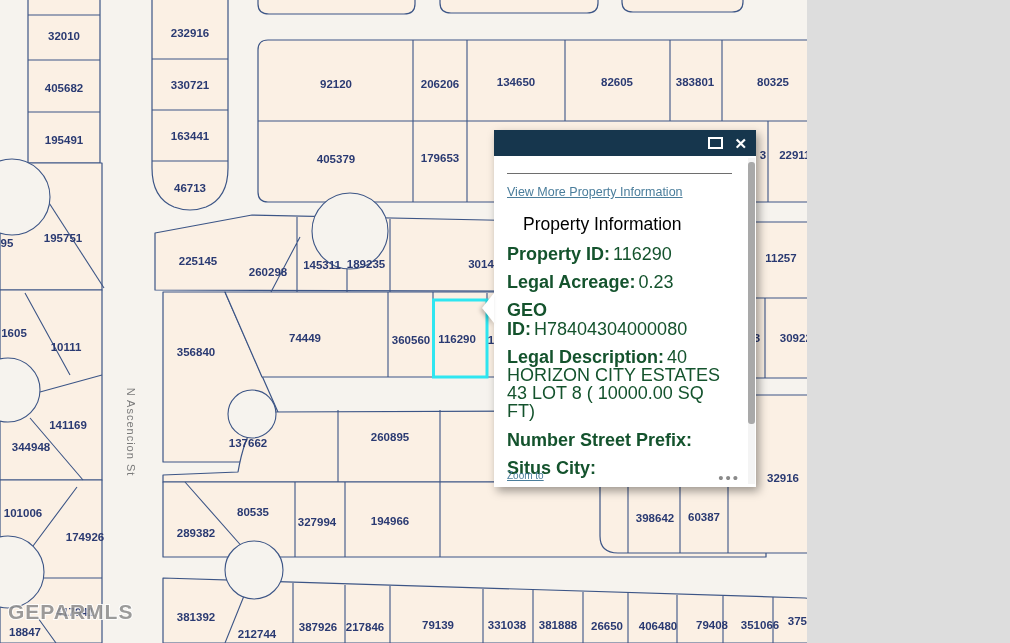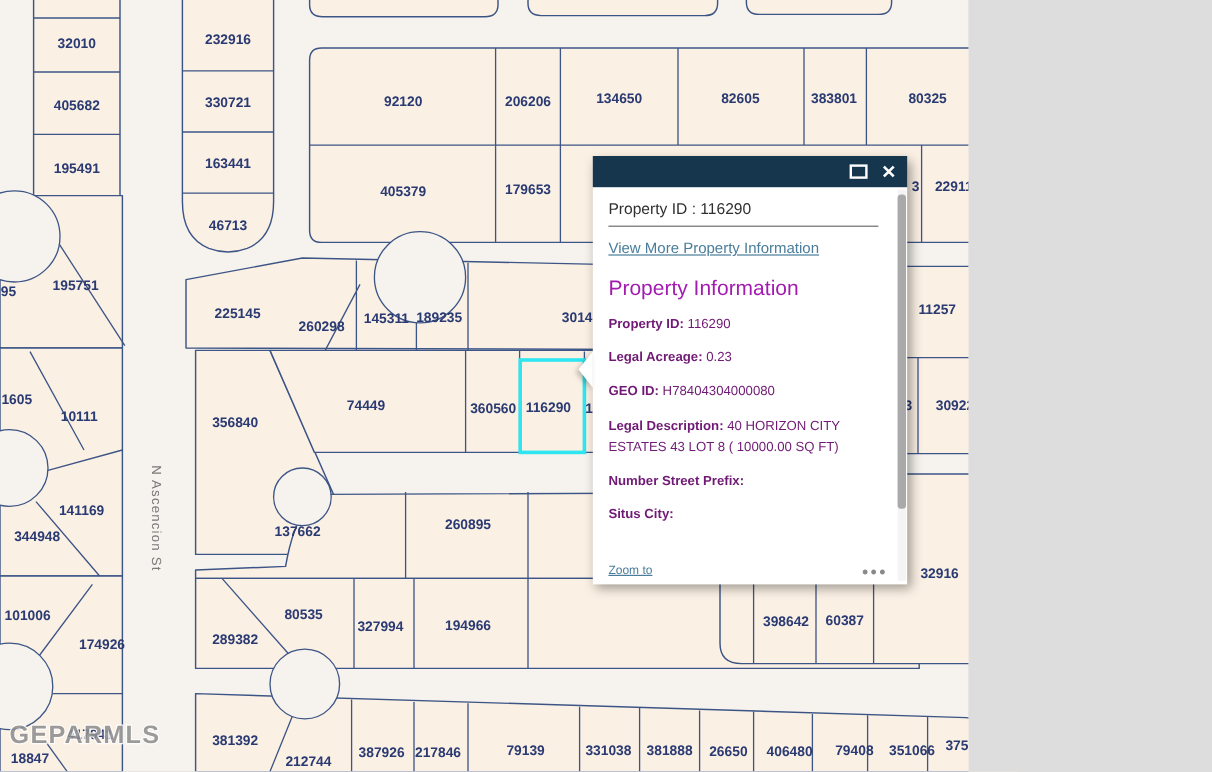--- a/index.html
+++ b/index.html
@@ -18,22 +18,22 @@
          box-shadow:3px 4px 9px rgba(0,0,0,.38);z-index:5;}
   .titlebar{height:26px;background:#16364d;display:flex;justify-content:flex-end;
             align-items:center;padding-right:9px;gap:11px;}
   .dock-btn{width:11px;height:8px;border:2px solid #fff;cursor:pointer;}
   .close-btn{color:#fff;font-size:15px;font-weight:bold;line-height:1;cursor:pointer;}
   .pbody{position:relative;height:331px;padding:10px 24px 0 13px;box-sizing:border-box;}
   .ptitle{font-size:13px;color:#303030;margin:0;}
   .sep{border-bottom:1px solid #6e6e6e;margin-top:7px;}
   .plink{display:inline-block;margin-top:11px;font-size:12.5px;color:#4a7d9b;
          text-decoration:underline;cursor:pointer;text-align:right;}
-  .phead{font-size:17.5px;font-weight:400;color:#a21caf;margin:14px 0 6px 0;}
-  .row{font-size:11px;line-height:18.2px;color:#701a75;margin-top:10px;}
+  .phead{font-size:17.5px;font-weight:400;color:#000000;margin:14px 0 6px 16px;}
+  .row{font-size:18px;line-height:18.2px;color:#14532d;margin-top:10px;}
   .row b{font-weight:bold;margin-right:3px;}
   .zoomto{position:absolute;left:13px;bottom:6px;font-size:10px;color:#4a7d9b;
           text-decoration:underline;cursor:pointer;z-index:6;}
   .more{position:absolute;right:16px;bottom:1px;font-size:15px;letter-spacing:2px;
         color:#8a8a8a;cursor:pointer;z-index:6;}
   .vscroll{position:absolute;right:1px;top:28px;width:7px;height:326px;background:#f4f4f4;}
   .vthumb{position:absolute;top:4px;left:0;width:7px;height:262px;background:#a9a9a9;border-radius:3px;}
   .arrow{position:absolute;left:-12px;top:163px;width:0;height:0;
          border-top:15px solid transparent;border-bottom:15px solid transparent;
          border-right:12px solid #fff;filter:drop-shadow(-2px 2px 2px rgba(0,0,0,.25));}
@@ -165,21 +165,20 @@
 
   <div class="popup">
     <div class="arrow"></div>
 
     <div class="titlebar">
       <span class="dock-btn"></span>
       <span class="close-btn">✕</span>
     </div>
 
     <div class="pbody">
-      <p class="ptitle">Property ID : 116290</p>
       <div class="sep"></div>
 
       <a class="plink">View More Property Information</a>
 
       <h3 class="phead">Property Information</h3>
       <div class="row">
         <b>Property ID:</b><span>116290</span>
       </div>
       <div class="row">
         <b>Legal Acreage:</b><span>0.23</span>

